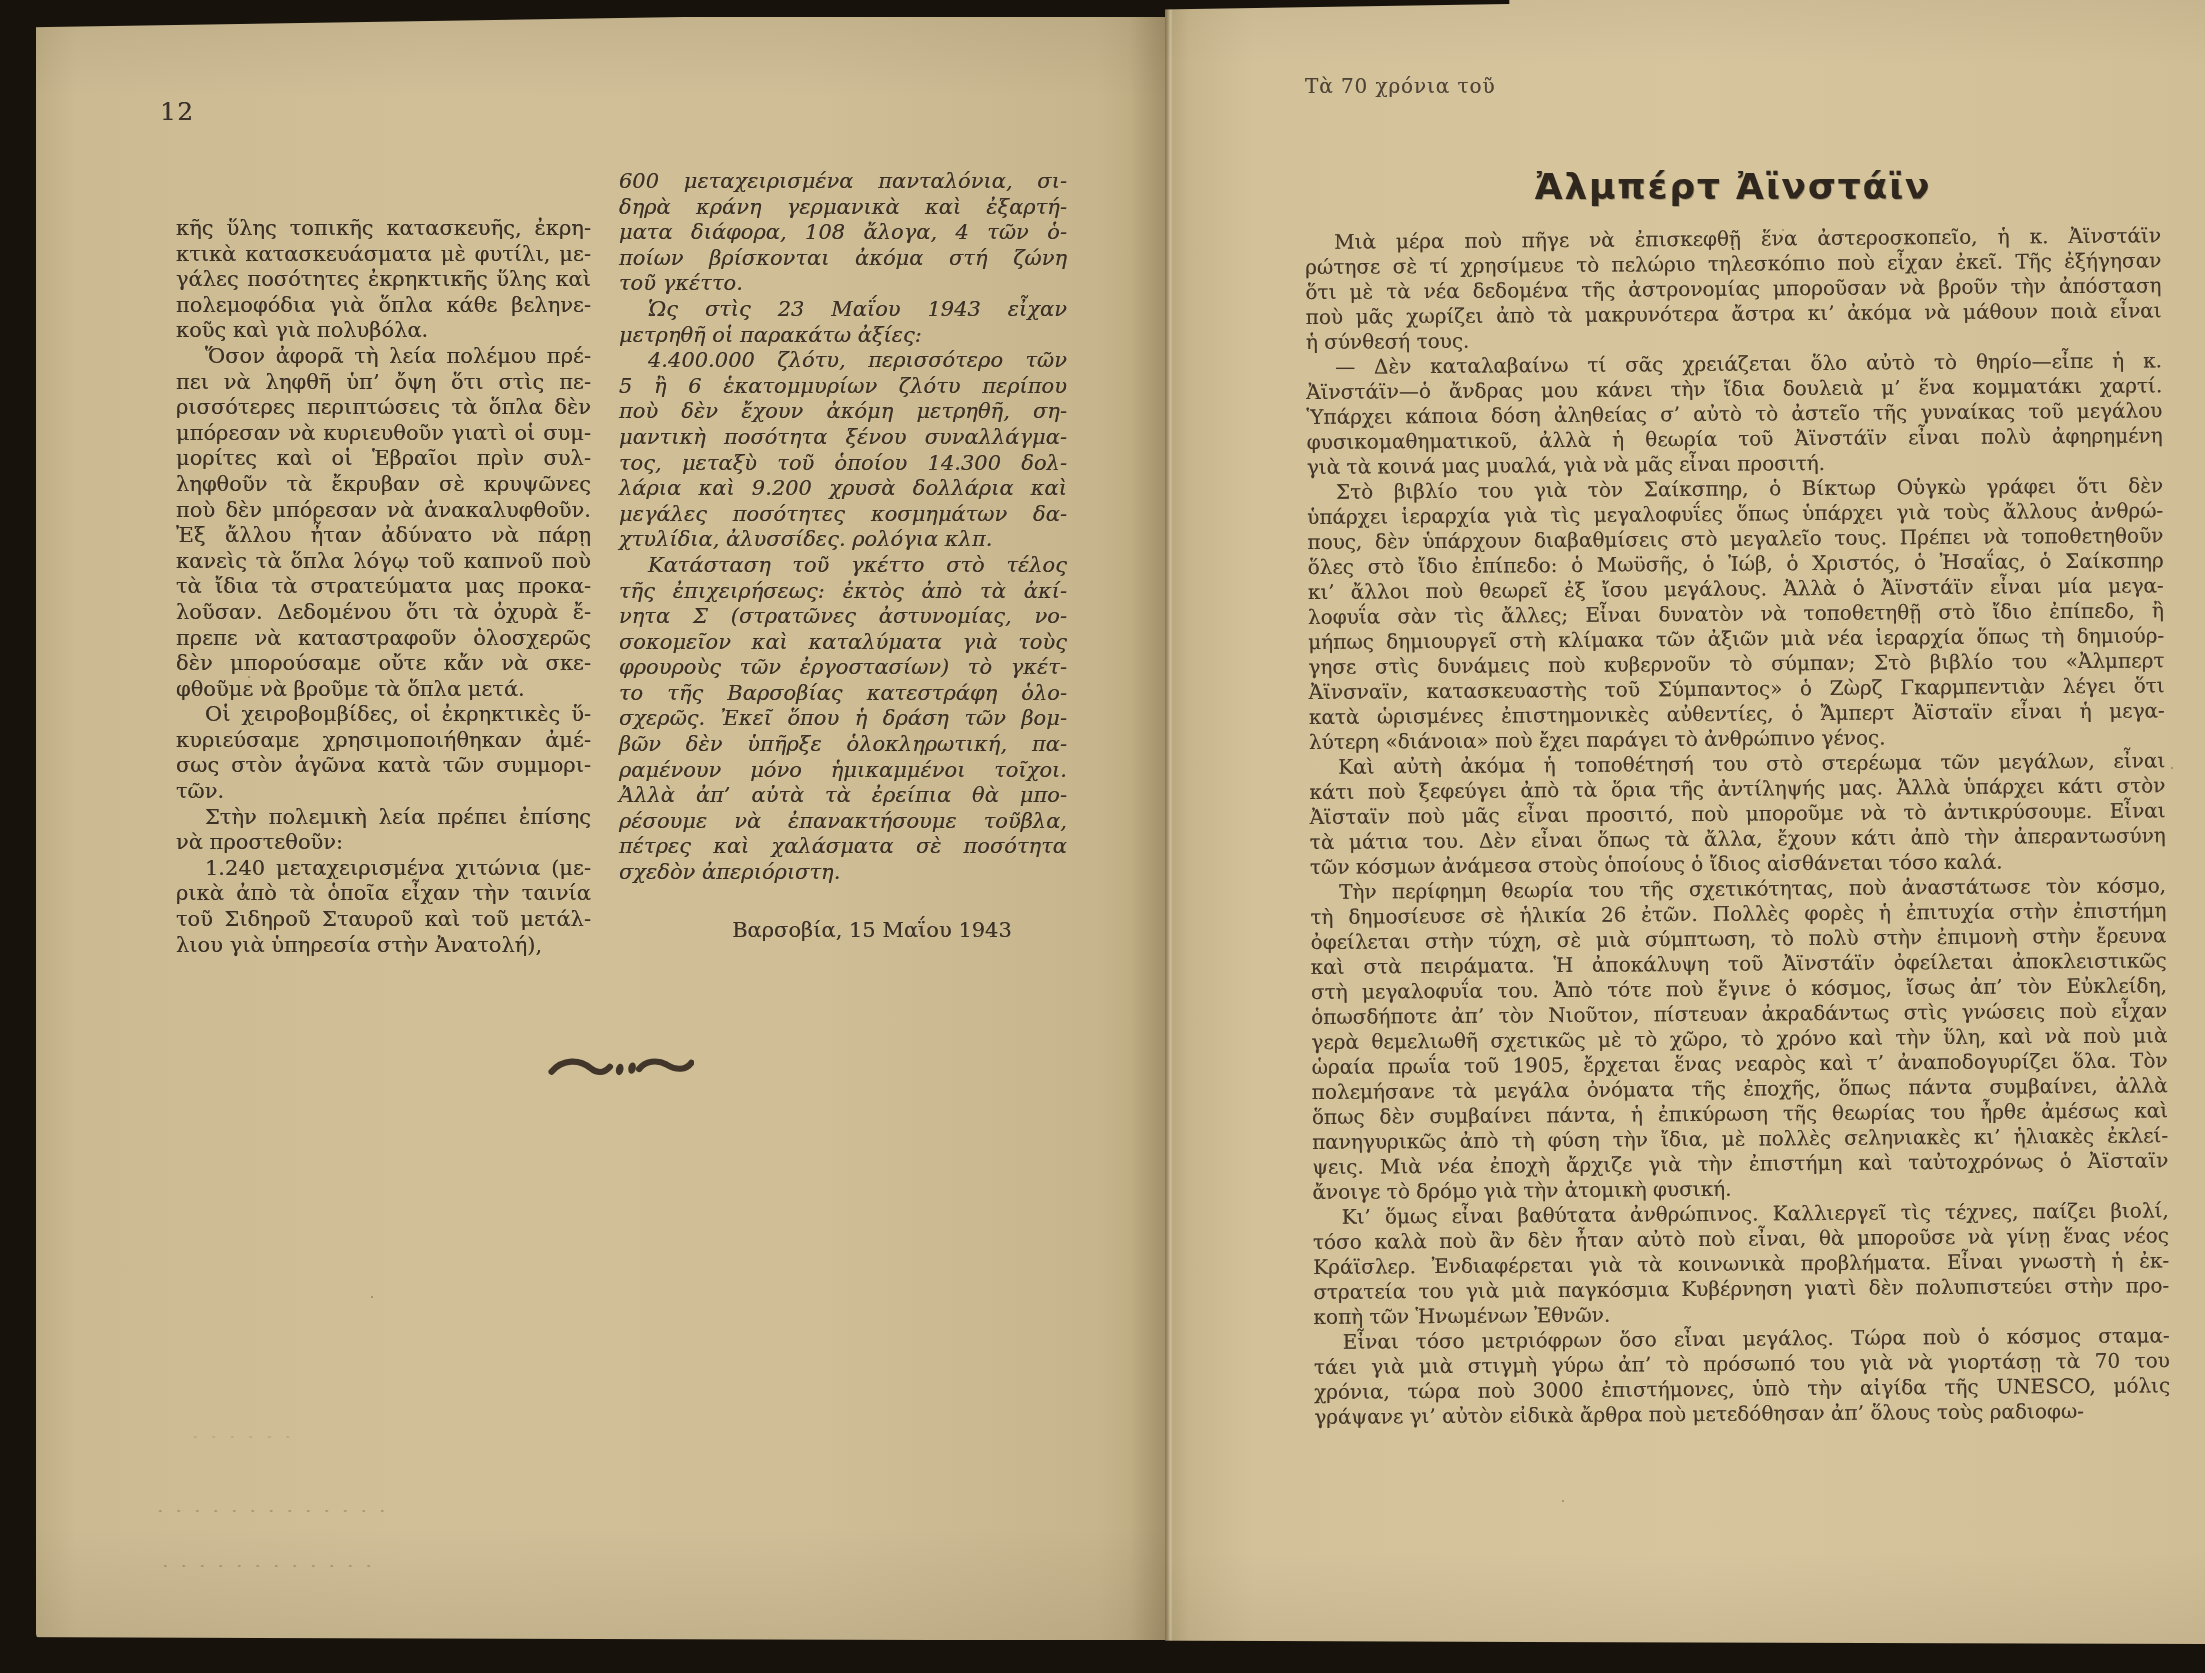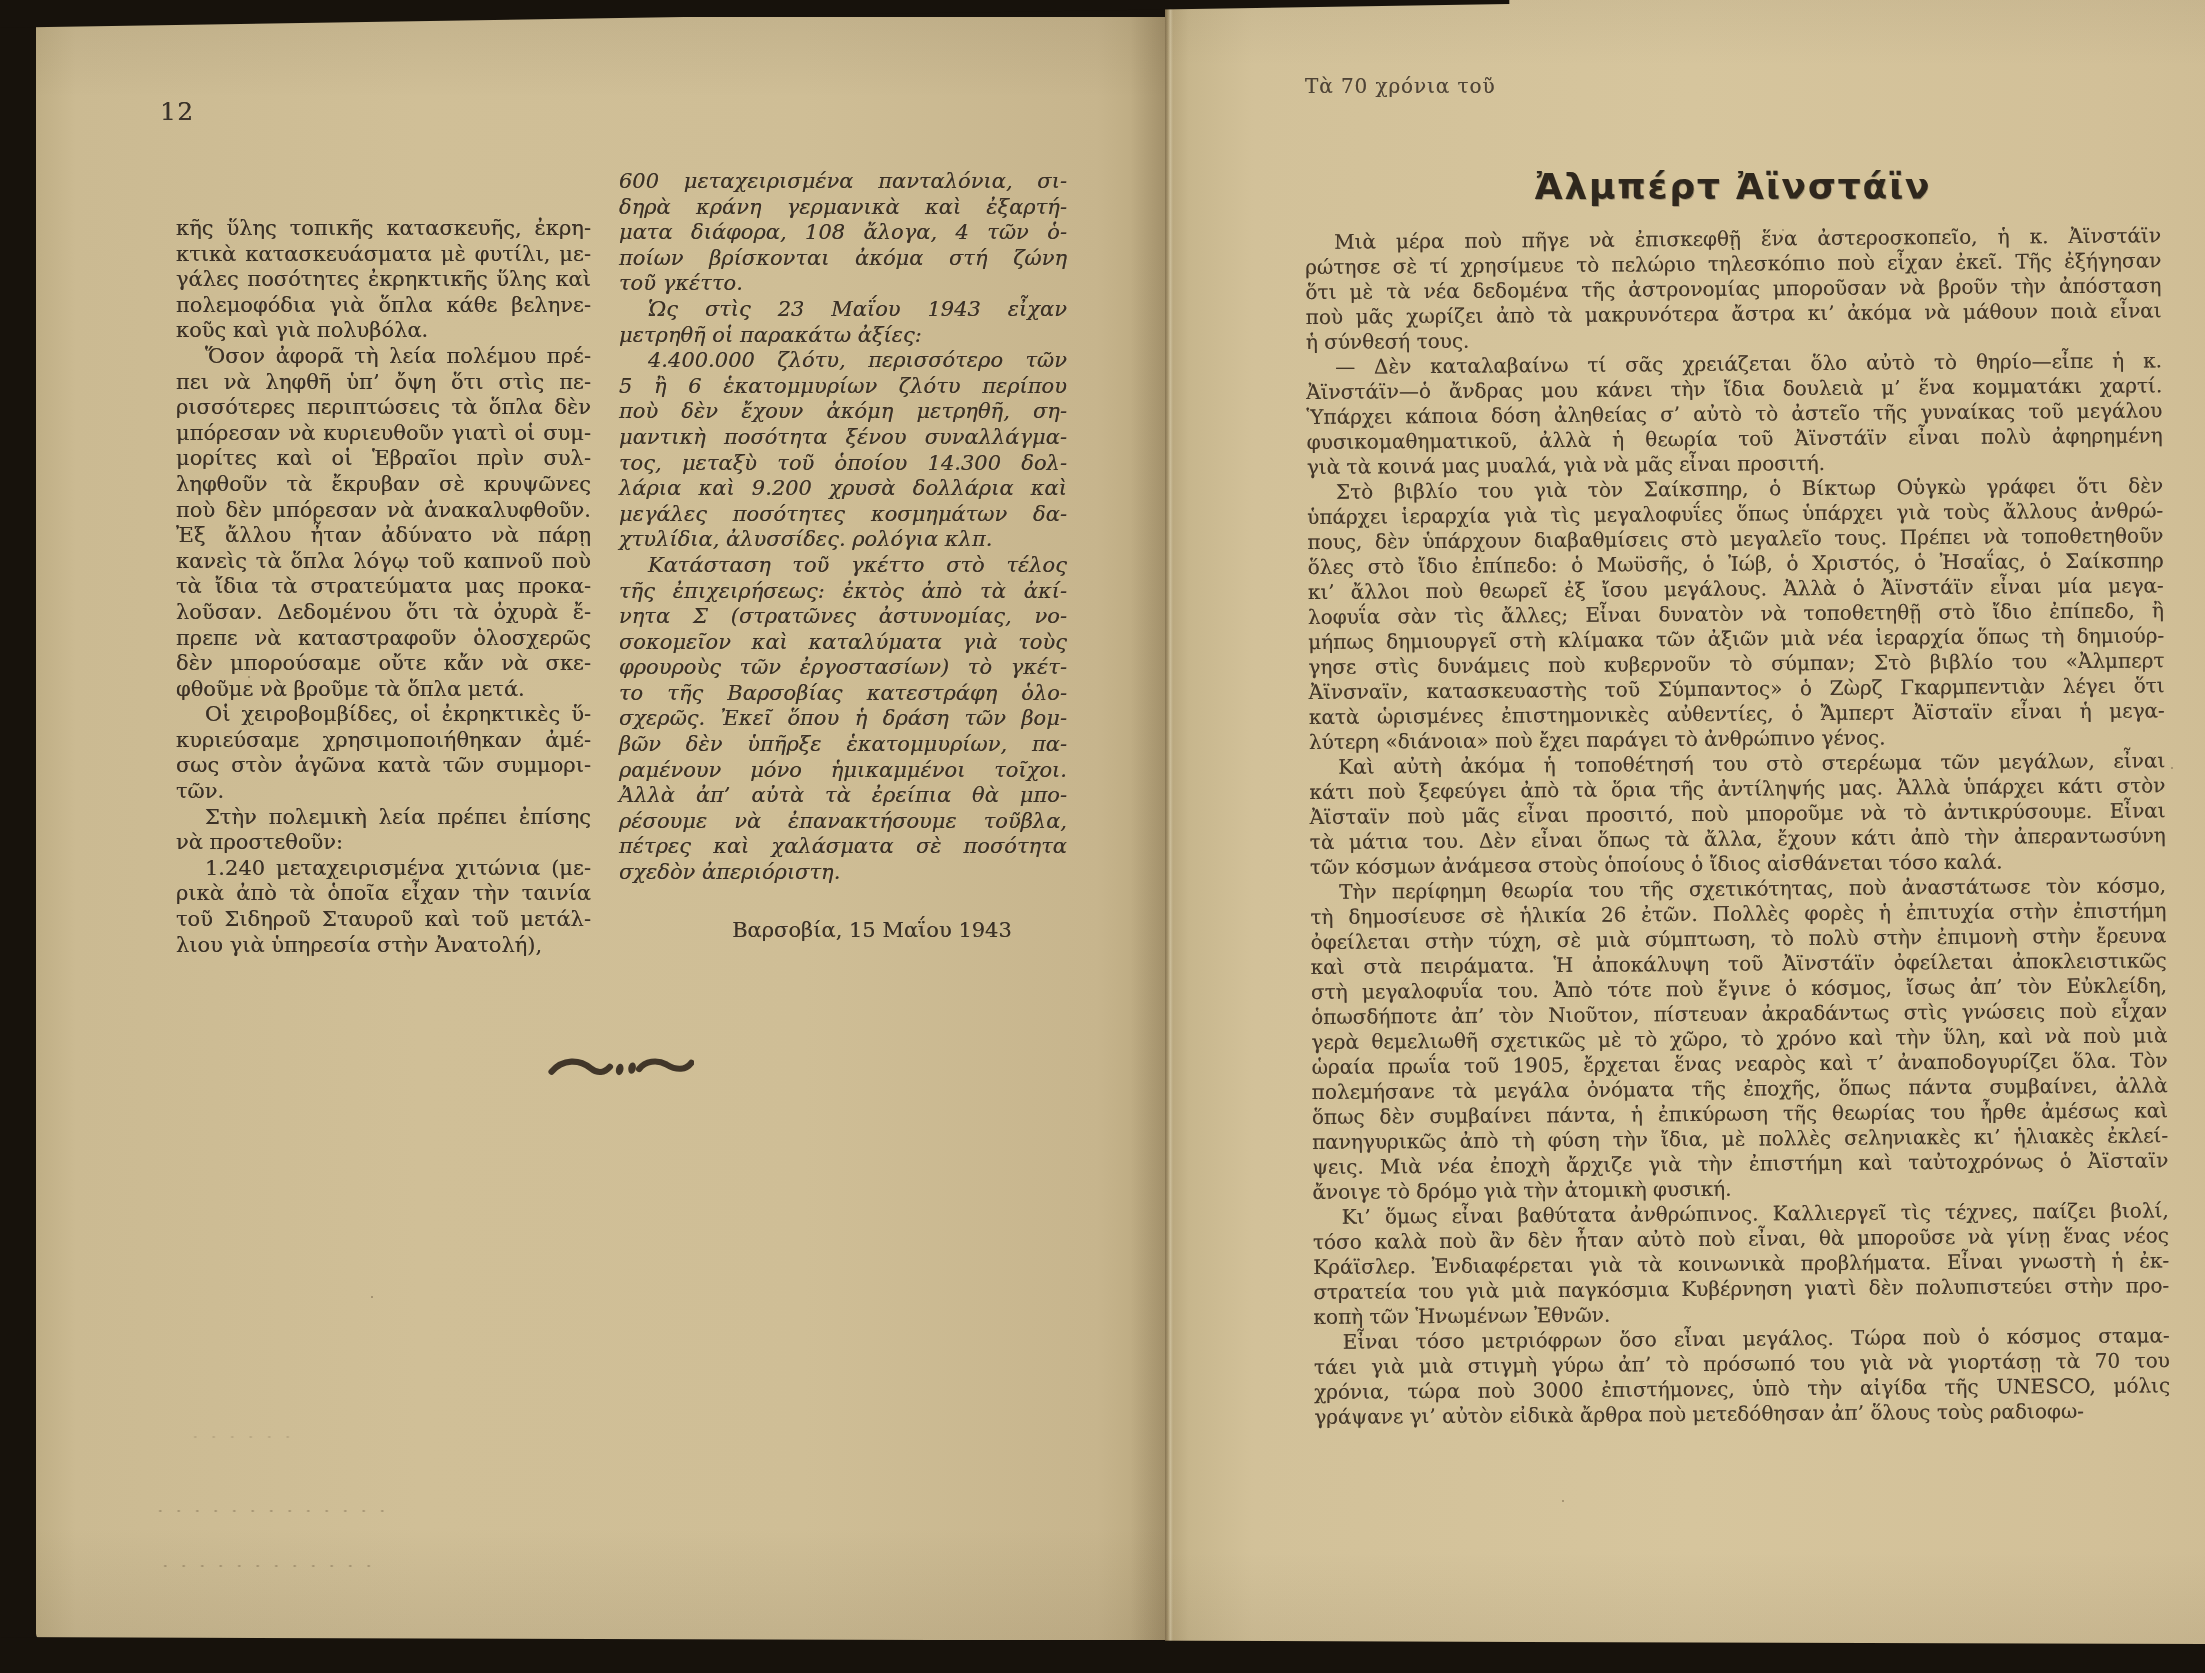--- a/index.html
+++ b/index.html
@@ -154,21 +154,21 @@
       <div class="line">λάρια καὶ 9.200 χρυσὰ δολλάρια καὶ</div>
       <div class="line">μεγάλες ποσότητες κοσμημάτων δα-</div>
       <div class="line last">χτυλίδια, ἀλυσσίδες. ρολόγια κλπ.</div>
       <div class="line indent">Κατάσταση τοῦ γκέττο στὸ τέλος</div>
       <div class="line">τῆς ἐπιχειρήσεως: ἐκτὸς ἀπὸ τὰ ἀκί-</div>
       <div class="line">νητα Σ (στρατῶνες ἀστυνομίας, νο-</div>
       <div class="line">σοκομεῖον καὶ καταλύματα γιὰ τοὺς</div>
       <div class="line">φρουροὺς τῶν ἐργοστασίων) τὸ γκέτ-</div>
       <div class="line">το τῆς Βαρσοβίας κατεστράφη ὁλο-</div>
       <div class="line">σχερῶς. Ἐκεῖ ὅπου ἡ δράση τῶν βομ-</div>
-      <div class="line">βῶν δὲν ὑπῆρξε ἑκατομμυρίων, πα-</div>
+      <div class="line">βῶν δὲν ὑπῆρξε ὁλοκληρωτική, πα-</div>
       <div class="line">ραμένουν μόνο ἡμικαμμένοι τοῖχοι.</div>
       <div class="line">Ἀλλὰ ἀπ’ αὐτὰ τὰ ἐρείπια θὰ μπο-</div>
       <div class="line">ρέσουμε νὰ ἐπανακτήσουμε τοῦβλα,</div>
       <div class="line">πέτρες καὶ χαλάσματα σὲ ποσότητα</div>
       <div class="line last">σχεδὸν ἀπεριόριστη.</div>
     </div>
 
   <div class="textblock" id="left-dateline">Βαρσοβία, 15 Μαΐου 1943</div>
 
   <svg id="divider-ornament" viewBox="0 0 330 72" xmlns="http://www.w3.org/2000/svg">

